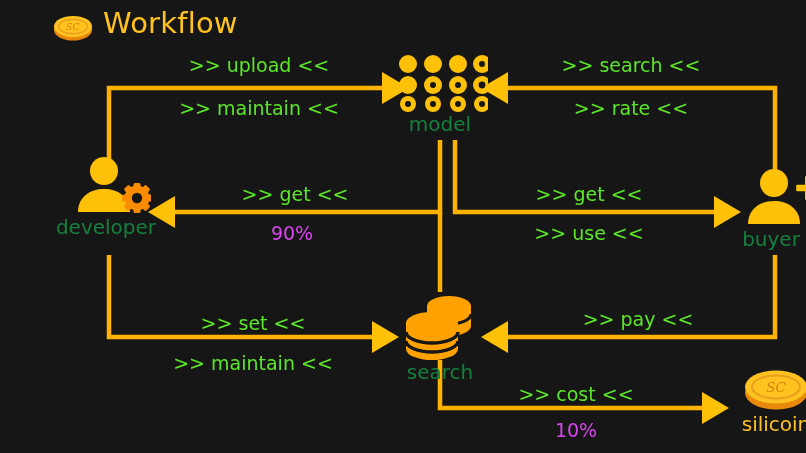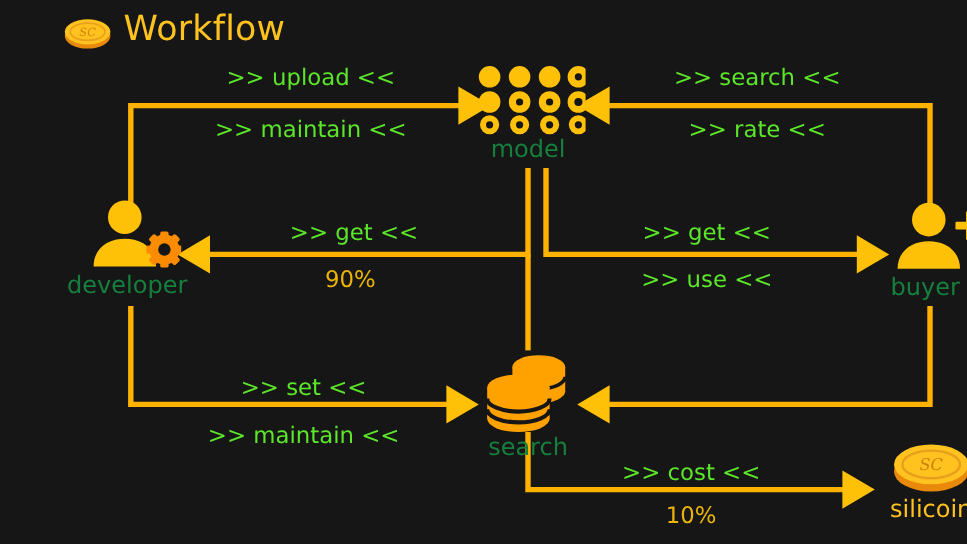--- a/index.html
+++ b/index.html
@@ -15,21 +15,21 @@
        font-family:"DejaVu Sans","Liberation Sans",sans-serif;letter-spacing:.2px;}
   .title-coin{position:absolute;left:14px;top:12px;width:44px;height:30px;}
 
   .node{position:absolute;}
   .node-label{position:absolute;width:180px;text-align:center;left:50%;
     transform:translateX(-50%);font-size:20px;color:#15803d;white-space:nowrap;}
   .node-label.coinlbl{color:#ffc21f;}
 
   .elbl{position:absolute;font-size:19px;color:#5ce62a;white-space:nowrap;
         transform:translateX(-50%);}
-  .elbl.pct{color:#eab308;}
+  .elbl.pct{color:#d946ef;}
 </style>
 </head>
 <body>
 
 <div id="stage">
 
   <svg class="title-coin" viewBox="0 0 44 30">
     <ellipse cx="22" cy="18" rx="19" ry="10.5" fill="#e8890c"></ellipse>
     <ellipse cx="22" cy="14.5" rx="19" ry="10.5" fill="#ffc21f"></ellipse>
     <ellipse cx="22" cy="14.5" rx="14.5" ry="7.2" fill="none" stroke="#e8a01c" stroke-width="1.4"></ellipse>
@@ -108,21 +108,21 @@
           <circle cx="90" cy="33" r="3.4"></circle>
         <circle cx="16" cy="52" r="3"></circle>
           <circle cx="41" cy="52" r="3"></circle>
         <circle cx="66" cy="52" r="3"></circle>
           <circle cx="90" cy="52" r="3"></circle>
       </g>
     </svg>
     <div class="node-label" style="top:60px;">model</div>
   </div>
 
-  <div class="node" style="left:36px;top:166px;width:78px;height:58px;">
+  <div class="node" style="left:36px;top:156px;width:78px;height:58px;">
     <svg width="78" height="58" viewBox="0 0 78 58">
       <circle cx="31" cy="15" r="14" fill="#ffc107"></circle>
       <path d="M5,56 C5,41 17,33 31,33 C45,33 57,41 57,56 Z" fill="#ffc107"></path>
       <g transform="translate(52,30)">
         <circle cx="12" cy="12" r="12.5" fill="#fb8c00"></circle>
         <g fill="#fb8c00">
           <rect x="8.5" y="-3" width="7" height="7" rx="1.6"></rect>
           <rect x="8.5" y="20" width="7" height="7" rx="1.6"></rect>
           <rect x="-3" y="8.5" width="7" height="7" rx="1.6"></rect>
           <rect x="20" y="8.5" width="7" height="7" rx="1.6"></rect>
@@ -186,17 +186,18 @@
 
   <div class="elbl" style="left:258px;top:183px;">&gt;&gt; get &lt;&lt;</div>
   <div class="elbl pct" style="left:255px;top:222px;">90%</div>
 
   <div class="elbl" style="left:552px;top:183px;">&gt;&gt; get &lt;&lt;</div>
   <div class="elbl" style="left:552px;top:222px;">&gt;&gt; use &lt;&lt;</div>
 
   <div class="elbl" style="left:216px;top:312px;">&gt;&gt; set &lt;&lt;</div>
   <div class="elbl" style="left:216px;top:352px;">&gt;&gt; maintain &lt;&lt;</div>
 
+  <div class="elbl" style="left:601px;top:308px;">&gt;&gt; pay &lt;&lt;</div>
 
   <div class="elbl" style="left:539px;top:383px;">&gt;&gt; cost &lt;&lt;</div>
   <div class="elbl pct" style="left:539px;top:419px;">10%</div>
 
 </div>
 
 </body></html>

